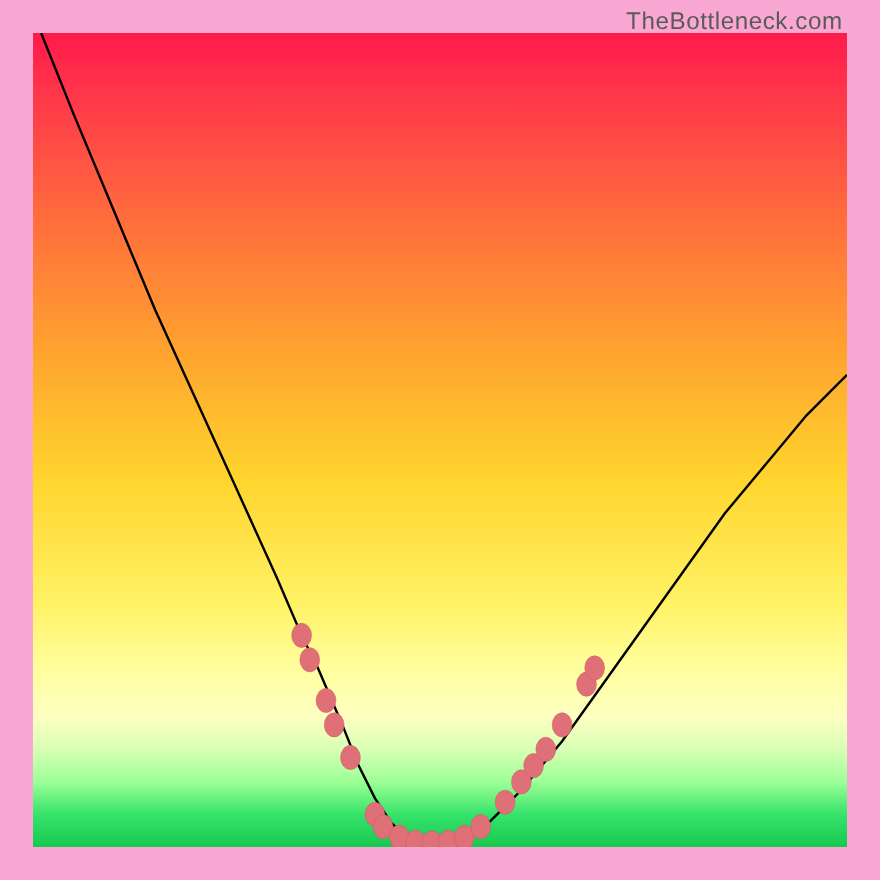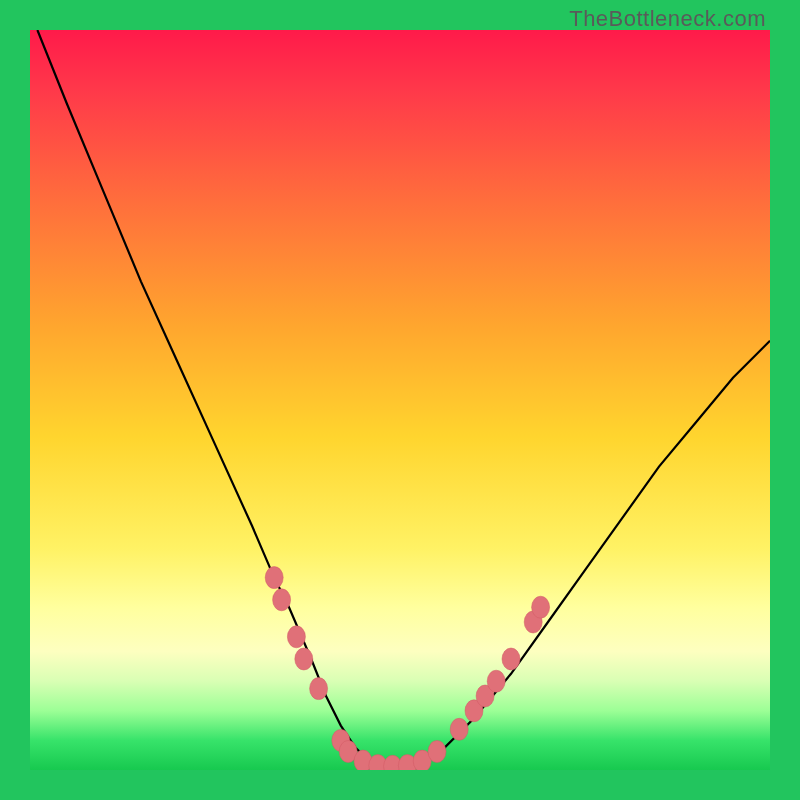--- a/index.html
+++ b/index.html
@@ -8,21 +8,21 @@
     width: 800px;
     height: 800px;
     overflow: hidden;
     background: #000;
     font-family: Arial, Helvetica, sans-serif;
   }
   .frame {
     position: relative;
     width: 800px;
     height: 800px;
-    background: #22c55e;
+    background: #f9a8d4;
   }
   .plot-area {
     position: absolute;
     left: 30px;
     top: 30px;
     width: 740px;
     height: 740px;
     
     background: linear-gradient(
       to bottom,

